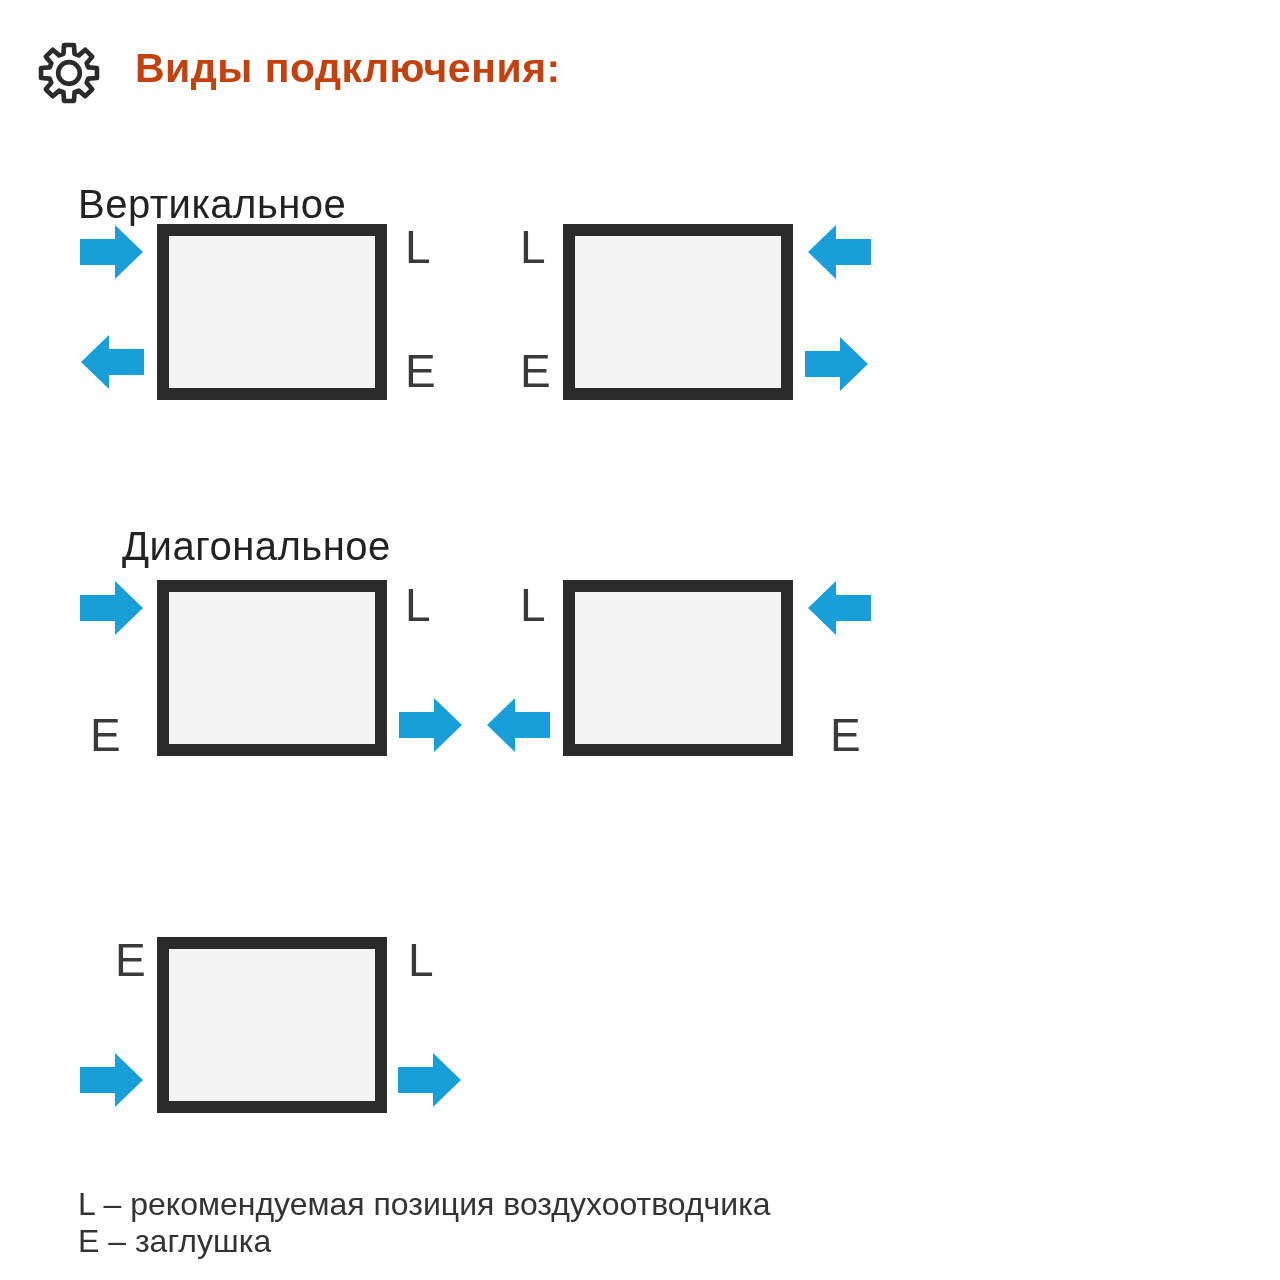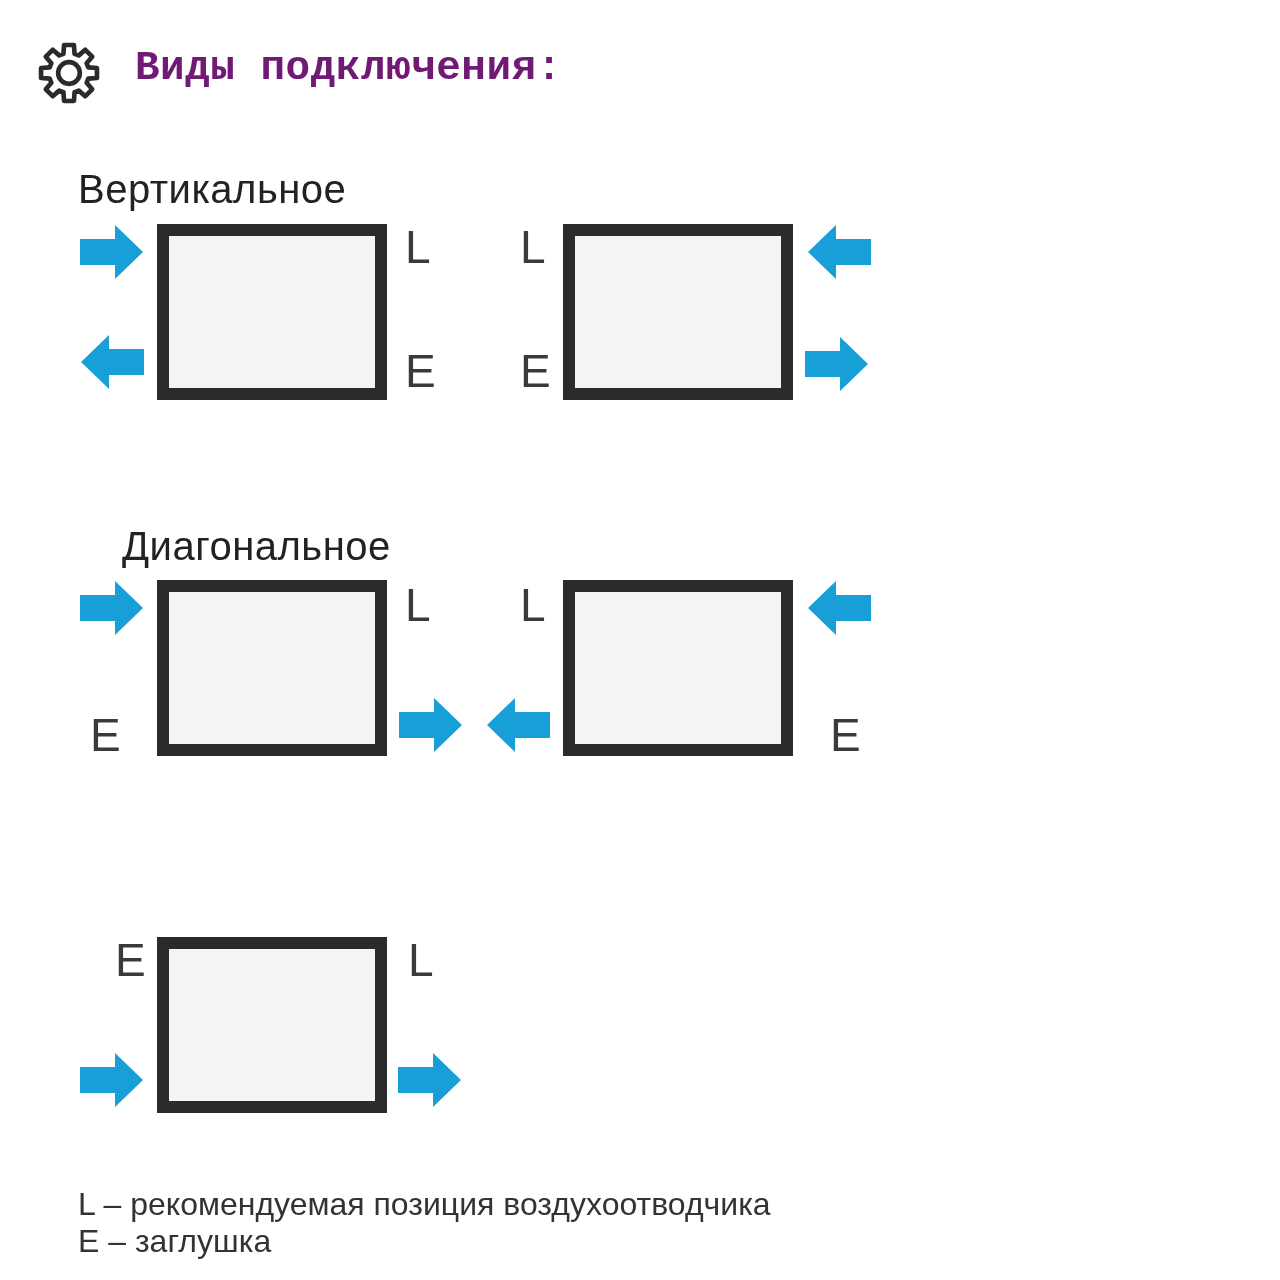--- a/index.html
+++ b/index.html
@@ -4,28 +4,28 @@
 <style>
   html,body { margin:0; padding:0; background:#ffffff; }
   #page {
     position:relative; width:1280px; height:1280px; background:#ffffff;
     font-family:"Liberation Sans", sans-serif; overflow:hidden;
   }
   
   #gear { position:absolute; left:36px; top:40px; width:66px; height:66px; }
   #title {
     position:absolute; left:135px; top:45px;
-    font-size:41px; font-weight:bold; color:#701a75; letter-spacing:0.5px;font-family:Liberation Mono, monospace;
+    font-size:41px; font-weight:bold; color:#c2410c; letter-spacing:0.5px;
   }
   
   .sec-title {
     position:absolute; left:78px;
     font-size:40px; font-weight:400; color:#222; letter-spacing:0.5px;
   }
-  #sec1-title { top:167px; }
+  #sec1-title { top:182px; }
   #sec2-title { top:524px;margin-left:44px; }
   #sec3-title { top:880px; }
   
   .diagram { position:absolute; }
   .rad {
     position:absolute; width:206px; height:152px;
     border:12px solid #2b2b2b; background:#f4f4f4;
   }
   .arrow { position:absolute; width:64px; height:56px; display:block; }
   .arrow polygon { fill:#189FD8; }

